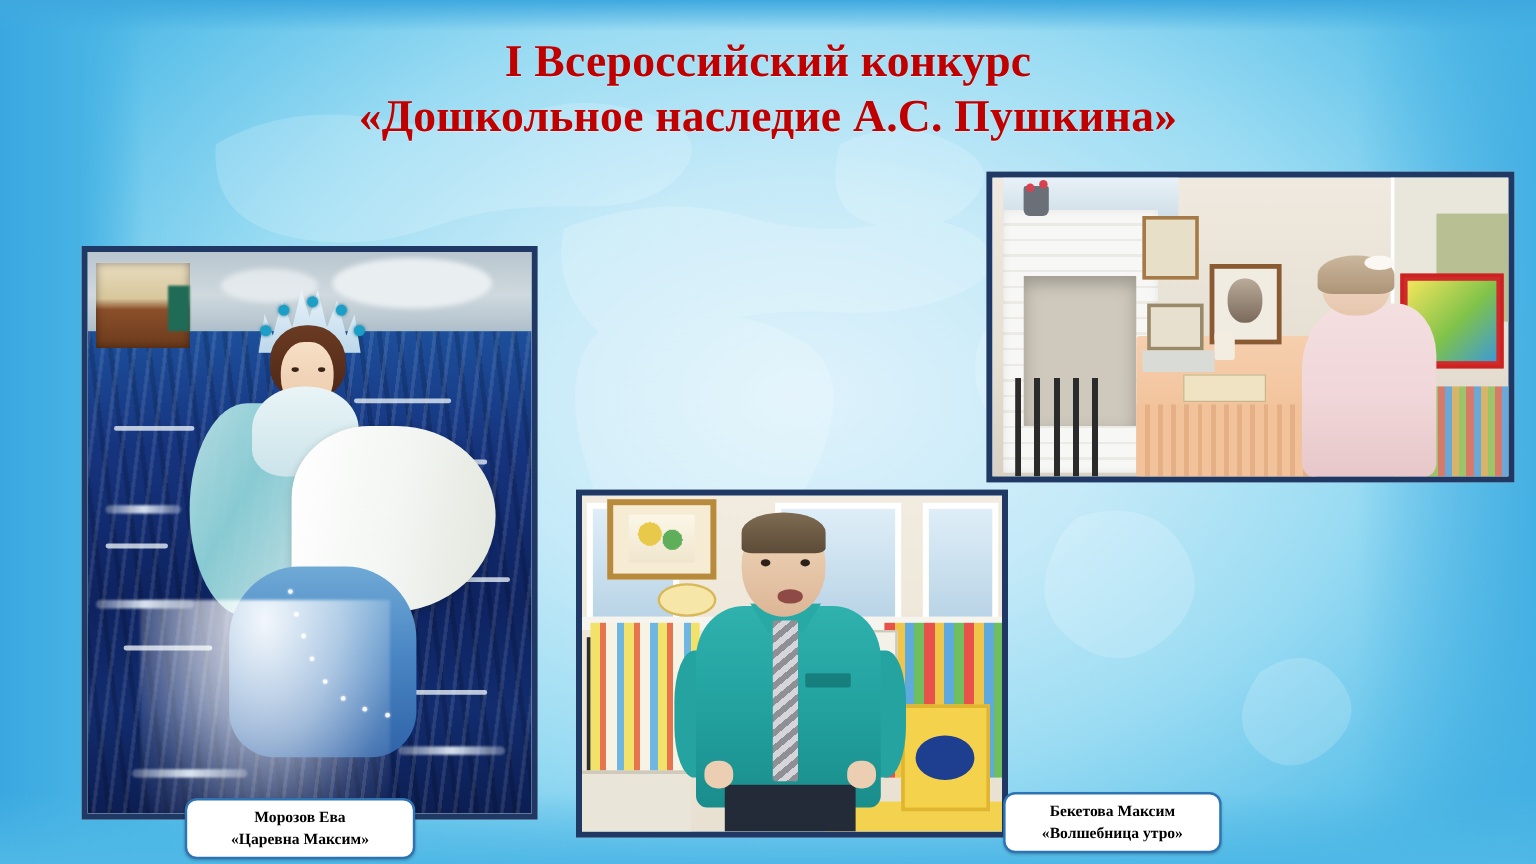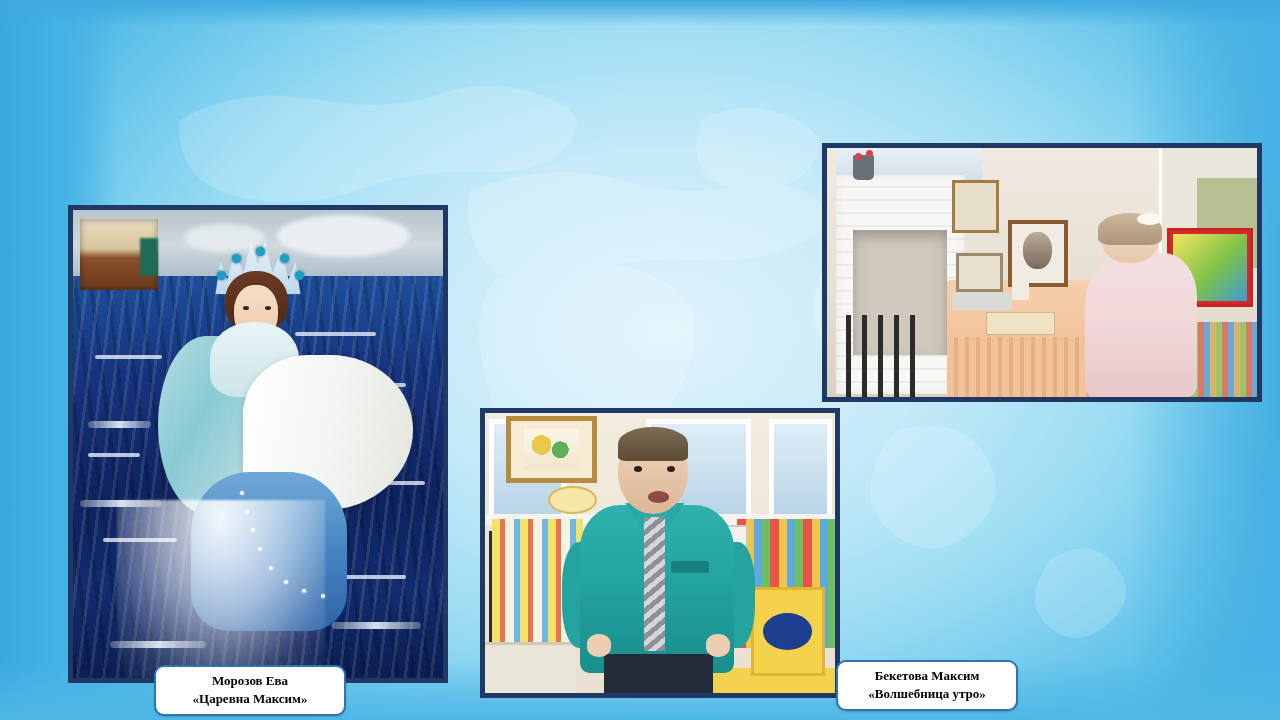--- a/index.html
+++ b/index.html
@@ -218,20 +218,22 @@
       <path d="M520 270 q90 -20 140 10 q40 18 34 62 q-6 50 -44 92 q-38 42 -50 104 q-10 52 -46 44 q-34 -8 -40 -70 q-6 -64 -24 -120 q-18 -56 -6 -92 q10 -30 36 -30z"></path>
       <path d="M840 250 q70 -22 120 14 q44 34 18 78 q-26 44 -80 40 q-60 -4 -80 -48 q-18 -44 22 -84z"></path>
       <path d="M900 430 q60 -16 86 26 q24 40 -12 74 q-38 34 -78 6 q-38 -28 -20 -72 q8 -24 24 -34z"></path>
       <path d="M1050 560 q40 -26 66 6 q24 30 -8 58 q-34 28 -62 0 q-24 -24 4 -64z"></path>
       <path d="M120 520 q50 -30 96 -2 q42 26 18 68 q-26 44 -76 30 q-48 -14 -38 -96z"></path>
       <path d="M700 120 q50 -24 96 0 q40 20 14 48 q-28 30 -78 20 q-48 -10 -32 -68z"></path>
     </g>
   </svg>
 
   <div class="title" style="color: rgb(192, 0, 0);">
+    <span class="ln">I Всероссийский конкурс</span>
+    <span class="ln">«Дошкольное наследие А.С. Пушкина»</span>
   </div>
 
   <div class="photo" style="left: 68px; top: 205px; width: 380px; height: 478px; border-color: rgb(31, 56, 100);">
     <div class="inner">
       <div class="pa-sky"></div>
       <div class="pa-cloud" style="left:55%;top:1%;width:36%;height:9%;"></div>
       <div class="pa-cloud" style="left:30%;top:3%;width:22%;height:6%;opacity:.8;"></div>
       <div class="pa-sea"></div>
       <div class="pa-rock"></div>
       <div class="pa-green"></div>

